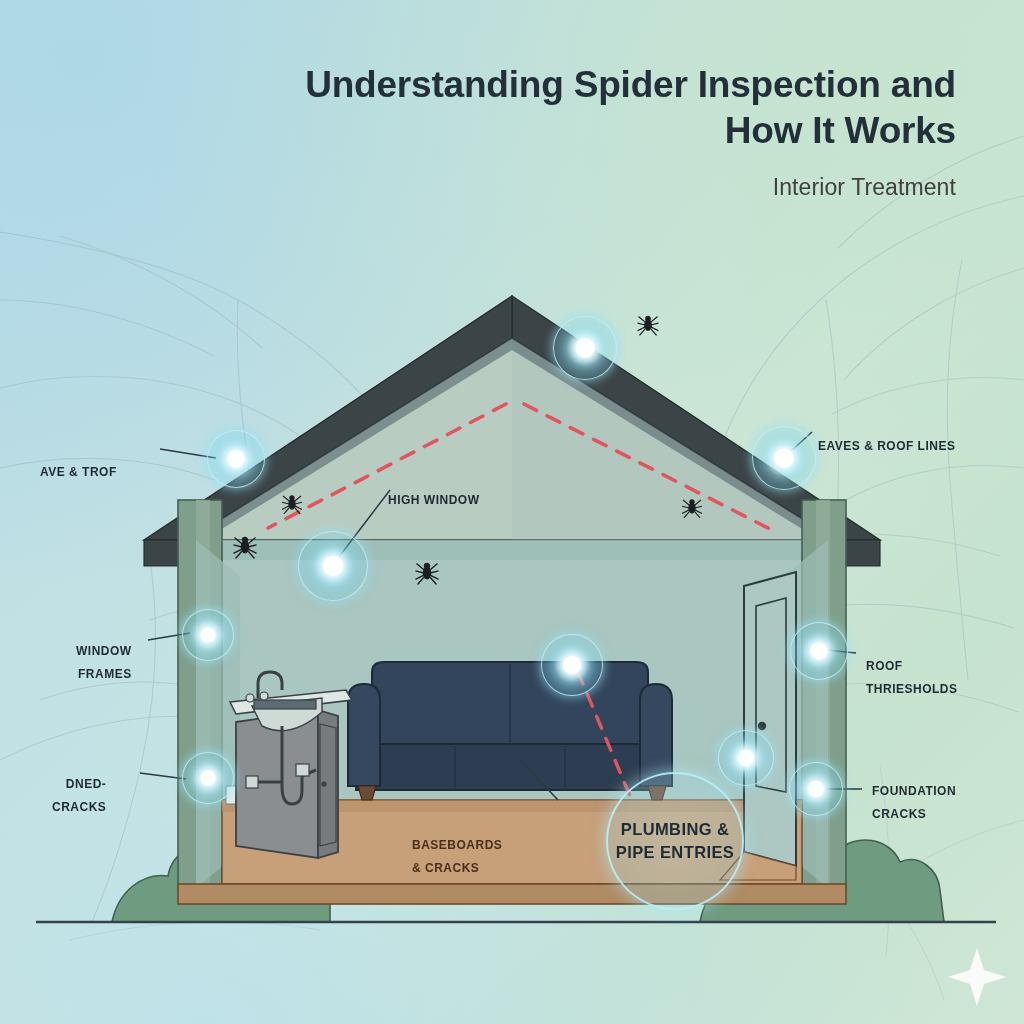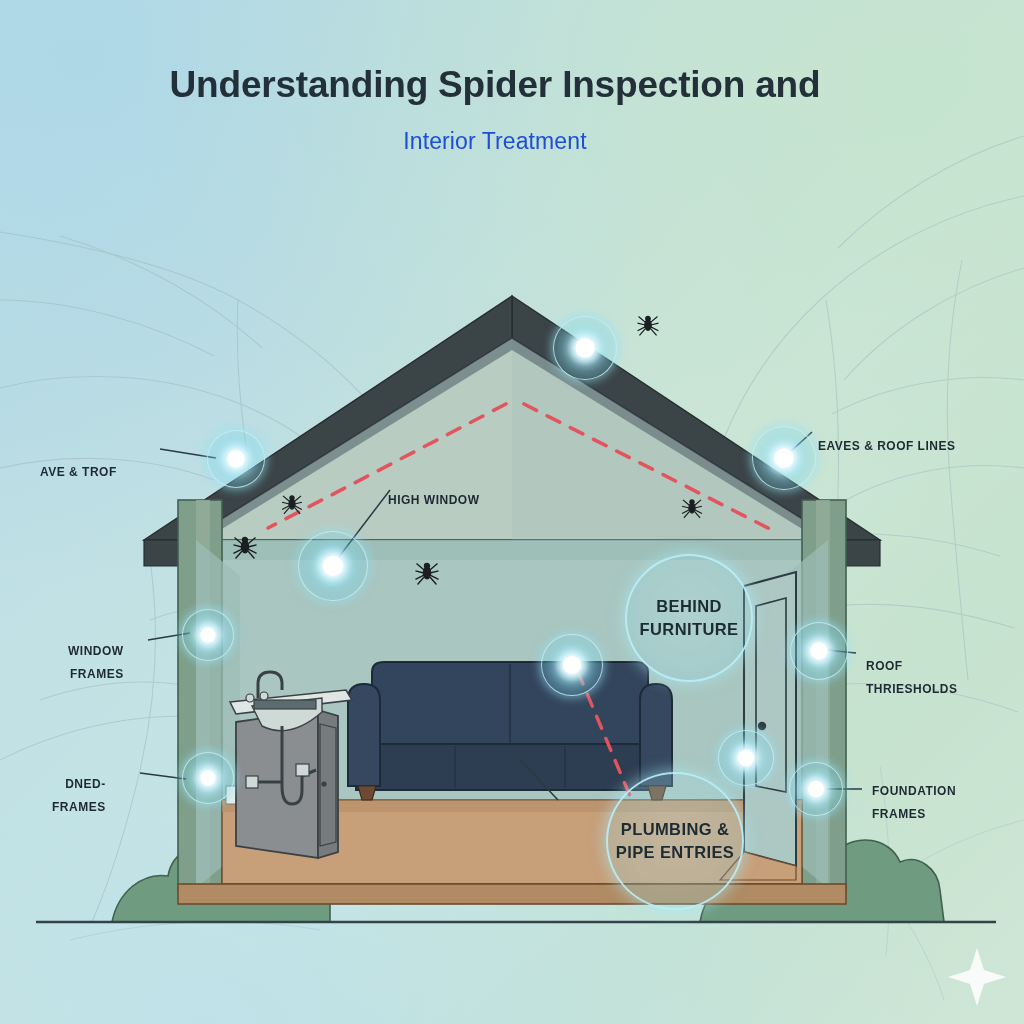--- a/index.html
+++ b/index.html
@@ -11,28 +11,28 @@
   #stage{position:relative;width:1024px;height:1024px;overflow:hidden;}
   .layer{position:absolute;left:0;top:0;width:1024px;height:1024px;}
   .bg{
     background:
       radial-gradient(120% 95% at 88% 8%, rgba(197,228,206,0.95) 0%, rgba(197,228,206,0.0) 62%),
       radial-gradient(110% 90% at 8% 6%, rgba(175,216,231,0.98) 0%, rgba(175,216,231,0.0) 58%),
       radial-gradient(120% 100% at 20% 100%, rgba(190,226,235,0.9) 0%, rgba(190,226,235,0.0) 60%),
       linear-gradient(135deg,#b3d9e6 0%,#c2e0e2 32%,#cfe6d9 58%,#c6e3cf 78%,#cfe6d6 100%);
   }
   
-  .title-wrap{position:absolute;left:17px;top:62px;width:956px;text-align:center;}
+  .title-wrap{position:absolute;left:0;top:62px;width:956px;text-align:right;}
   h1.title{
     margin:0;color:#23303a;font-size:37px;line-height:46px;
     font-weight:700;letter-spacing:-0.2px;
     font-family:"Liberation Sans", sans-serif;
   }
   .subtitle{
-    margin-top:20px;color:#1d4ed8;font-size:23px;font-weight:400;letter-spacing:0.1px;
+    margin-top:20px;color:#404040;font-size:23px;font-weight:400;letter-spacing:0.1px;
   }
   
   .lbl{
     position:absolute;color:#1e2a33;font-size:12px;font-weight:700;
     line-height:23px;letter-spacing:0.5px;white-space:pre-line;
   }
   .lbl.interior{color:#1d2830;}
   .lbl.floorlbl{color:#4a2f17;font-weight:700;}
   .lbl.right{text-align:left;}
   .lbl.lefty{text-align:right;}
@@ -268,20 +268,21 @@
         <circle cx="0" cy="-6.6" r="2.4" fill="#1b1f22"></circle>
         <path d="M-3,-3 L-10,-9 M-3,0 L-11,-2 M-3,2 L-11,6 M-3,4 L-9,11"></path>
         <path d="M3,-3 L10,-9 M3,0 L11,-2 M3,2 L11,6 M3,4 L9,11"></path>
       </g>
     </g>
   </svg>
 
   <div class="title-wrap">
     <h1 class="title">
       <span>Understanding Spider Inspection and</span><br>
+      <span>How It Works</span>
     </h1>
     <div class="subtitle">Interior Treatment</div>
   </div>
 
   <div class="glow" style="left:207px;top:430px;width:58px;height:58px;">
     <div class="ring"></div>
     <div class="core" style="width:17px;height:17px;"></div>
   </div>
 
   <div class="glow" style="left:553px;top:316px;width:64px;height:64px;">
@@ -322,60 +323,60 @@
   <div class="glow" style="left:789px;top:762px;width:54px;height:54px;">
     <div class="ring"></div>
     <div class="core" style="width:16px;height:16px;"></div>
   </div>
 
   <div class="glow" style="left:718px;top:730px;width:56px;height:56px;">
     <div class="ring"></div>
     <div class="core" style="width:16px;height:16px;"></div>
   </div>
 
-  <div class="bubble" style="left:625px;top:554px;width:124px;height:124px;">
-    <span>BEHIND
-FURNITURE</span>
-  </div>
 
   <div class="bubble" style="left:606px;top:772px;width:134px;height:134px;">
     <span>PLUMBING &amp;
 PIPE ENTRIES</span>
   </div>
 
   <div class="lbl lefty" style="left:40px;top:438px;">
     <span>AVE &amp; TROF</span>
   </div>
 
-  <div class="lbl lefty" style="left:68px;top:617px;">
+  <div class="lbl lefty" style="left:76px;top:617px;">
     <span>WINDOW
 FRAMES</span>
   </div>
 
   <div class="lbl lefty" style="left:52px;top:750px;">
     <span>DNED-
-FRAMES</span>
+CRACKS</span>
   </div>
 
   <div class="lbl right" style="left:818px;top:412px;">
     <span>EAVES &amp; ROOF LINES</span>
   </div>
 
   <div class="lbl right" style="left:866px;top:632px;">
     <span>ROOF
 THRIESHOLDS</span>
   </div>
 
   <div class="lbl right" style="left:872px;top:757px;">
     <span>FOUNDATION
-FRAMES</span>
+CRACKS</span>
   </div>
 
   <div class="lbl interior" style="left:388px;top:466px;">
     <span>HIGH WINDOW</span>
   </div>
 
+  <div class="lbl floorlbl" style="left:412px;top:811px;">
+    <span>BASEBOARDS
+&amp; CRACKS</span>
+  </div>
 
   <svg class="vec">
     <path d="M977,948 L984,970 L1006,977 L984,984 L977,1006 L970,984 L948,977 L970,970 Z" fill="#ffffff" opacity="0.85"></path>
   </svg>
 
 </div>
 
 </body></html>

